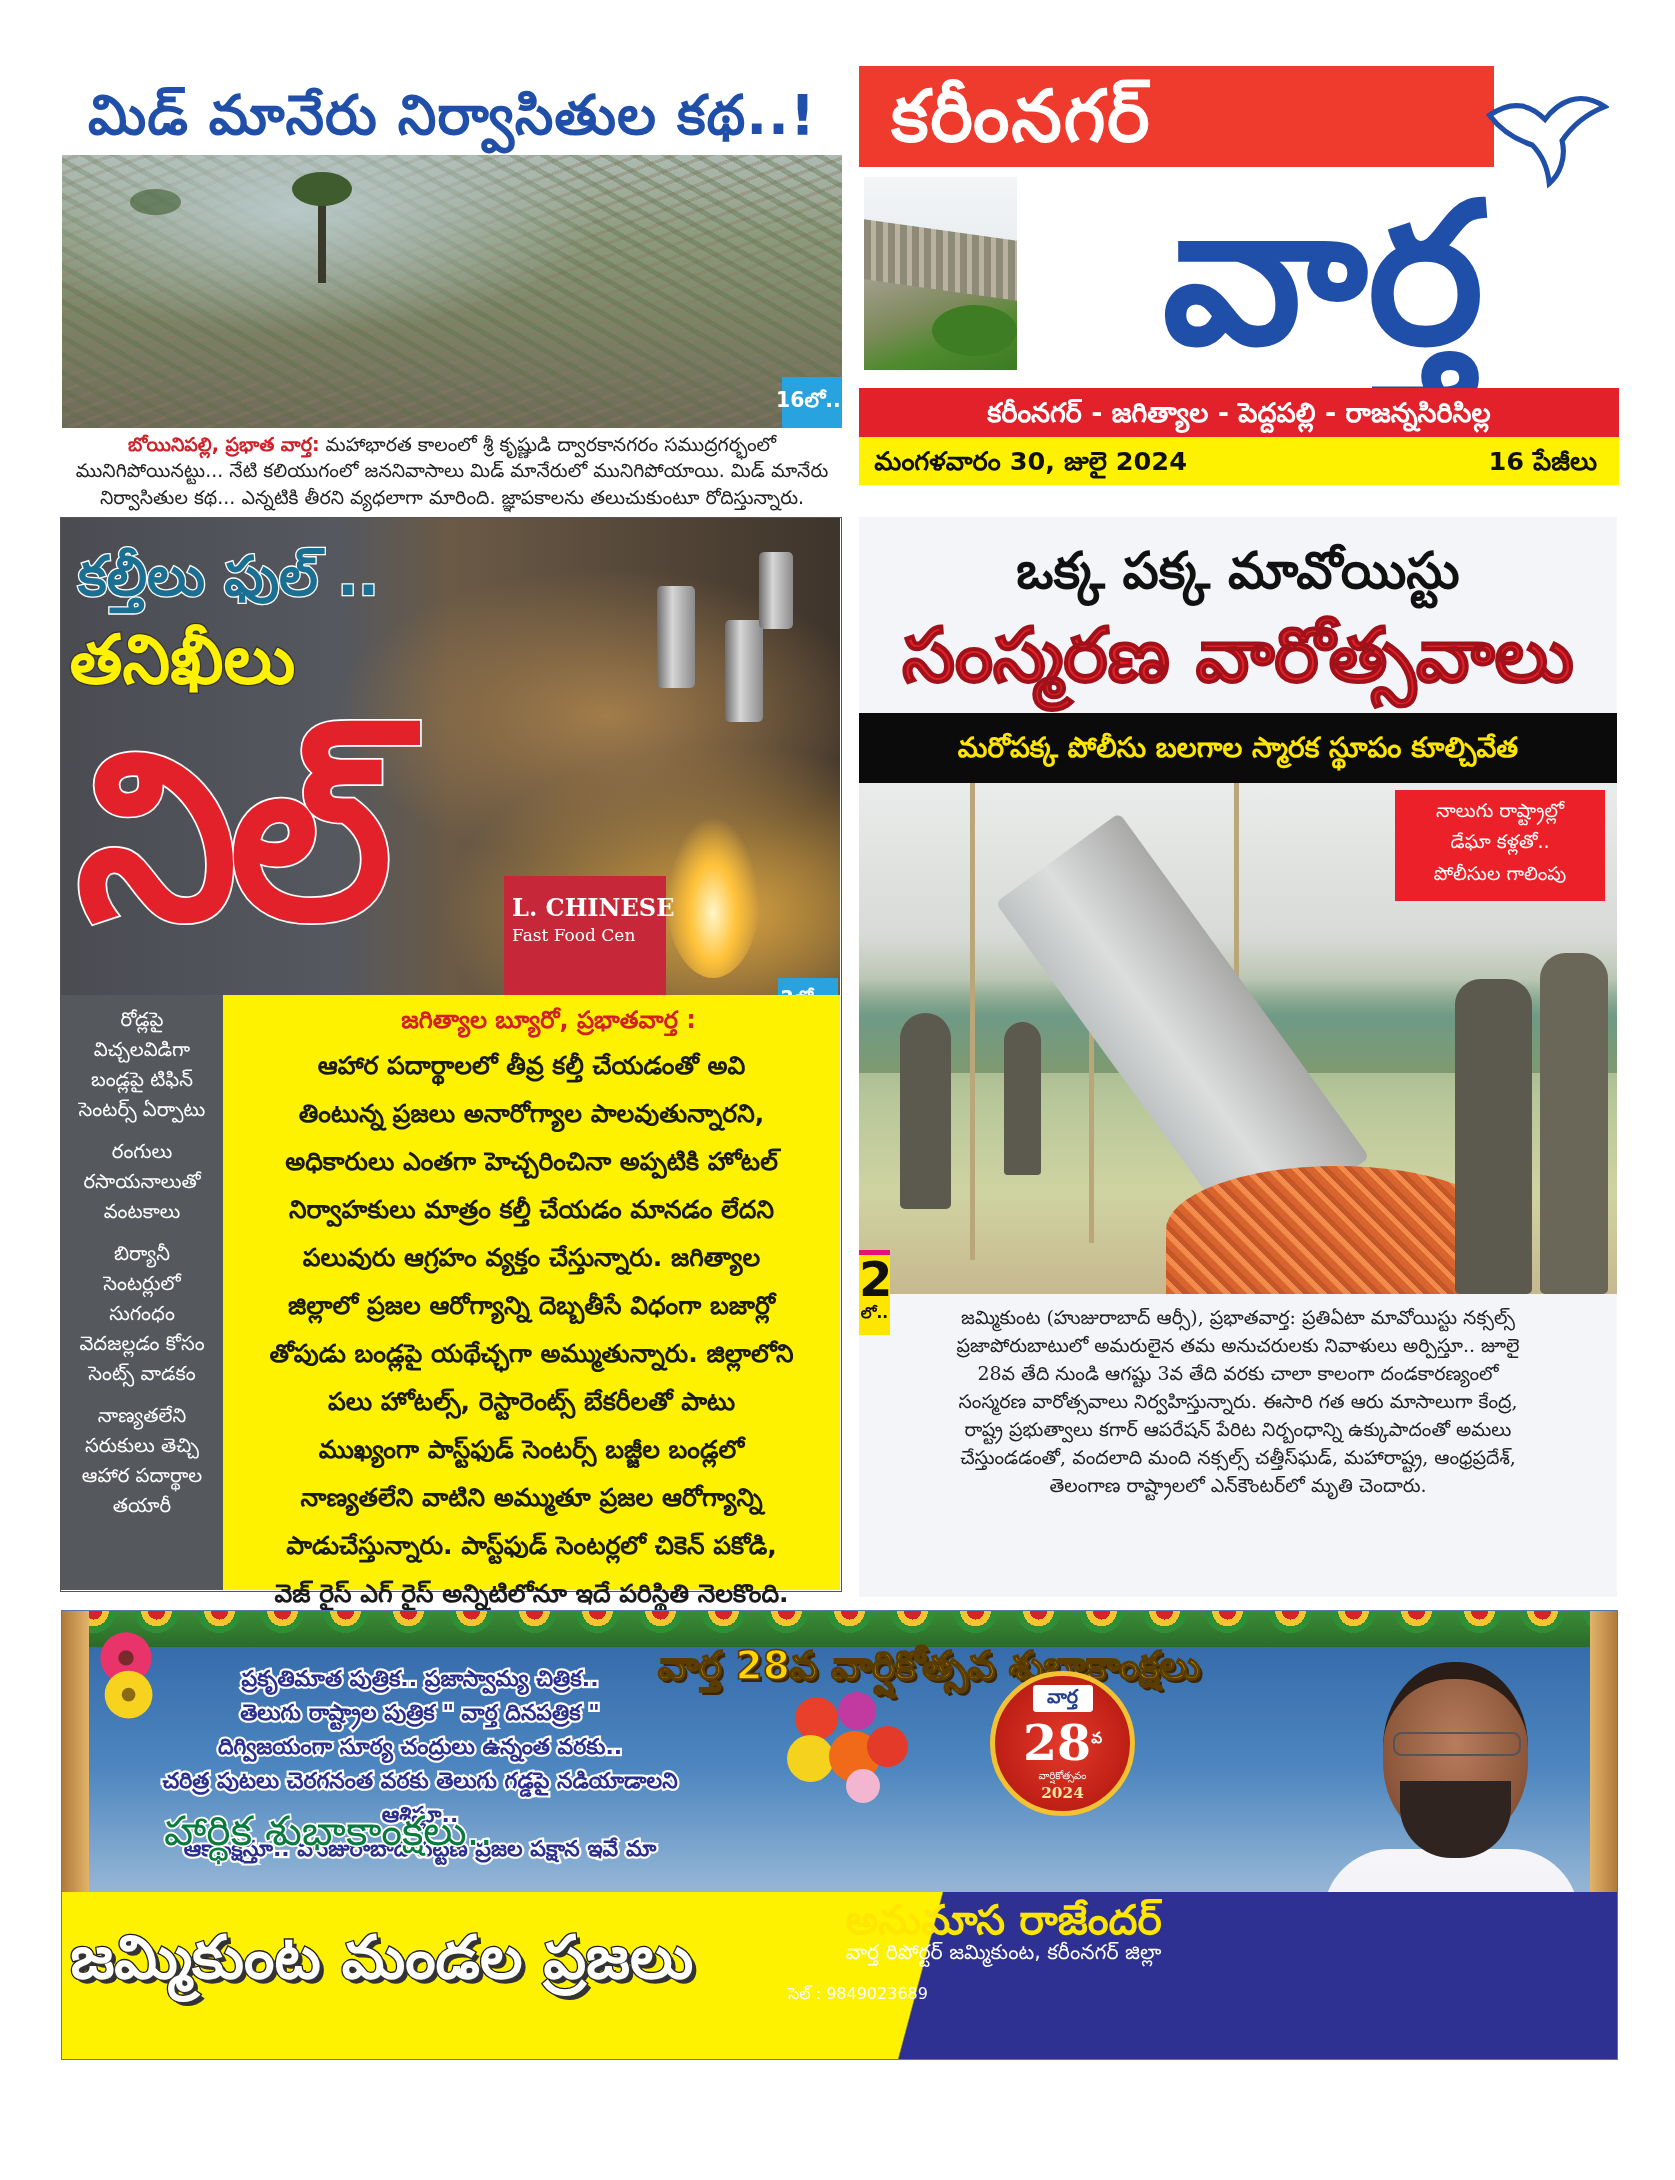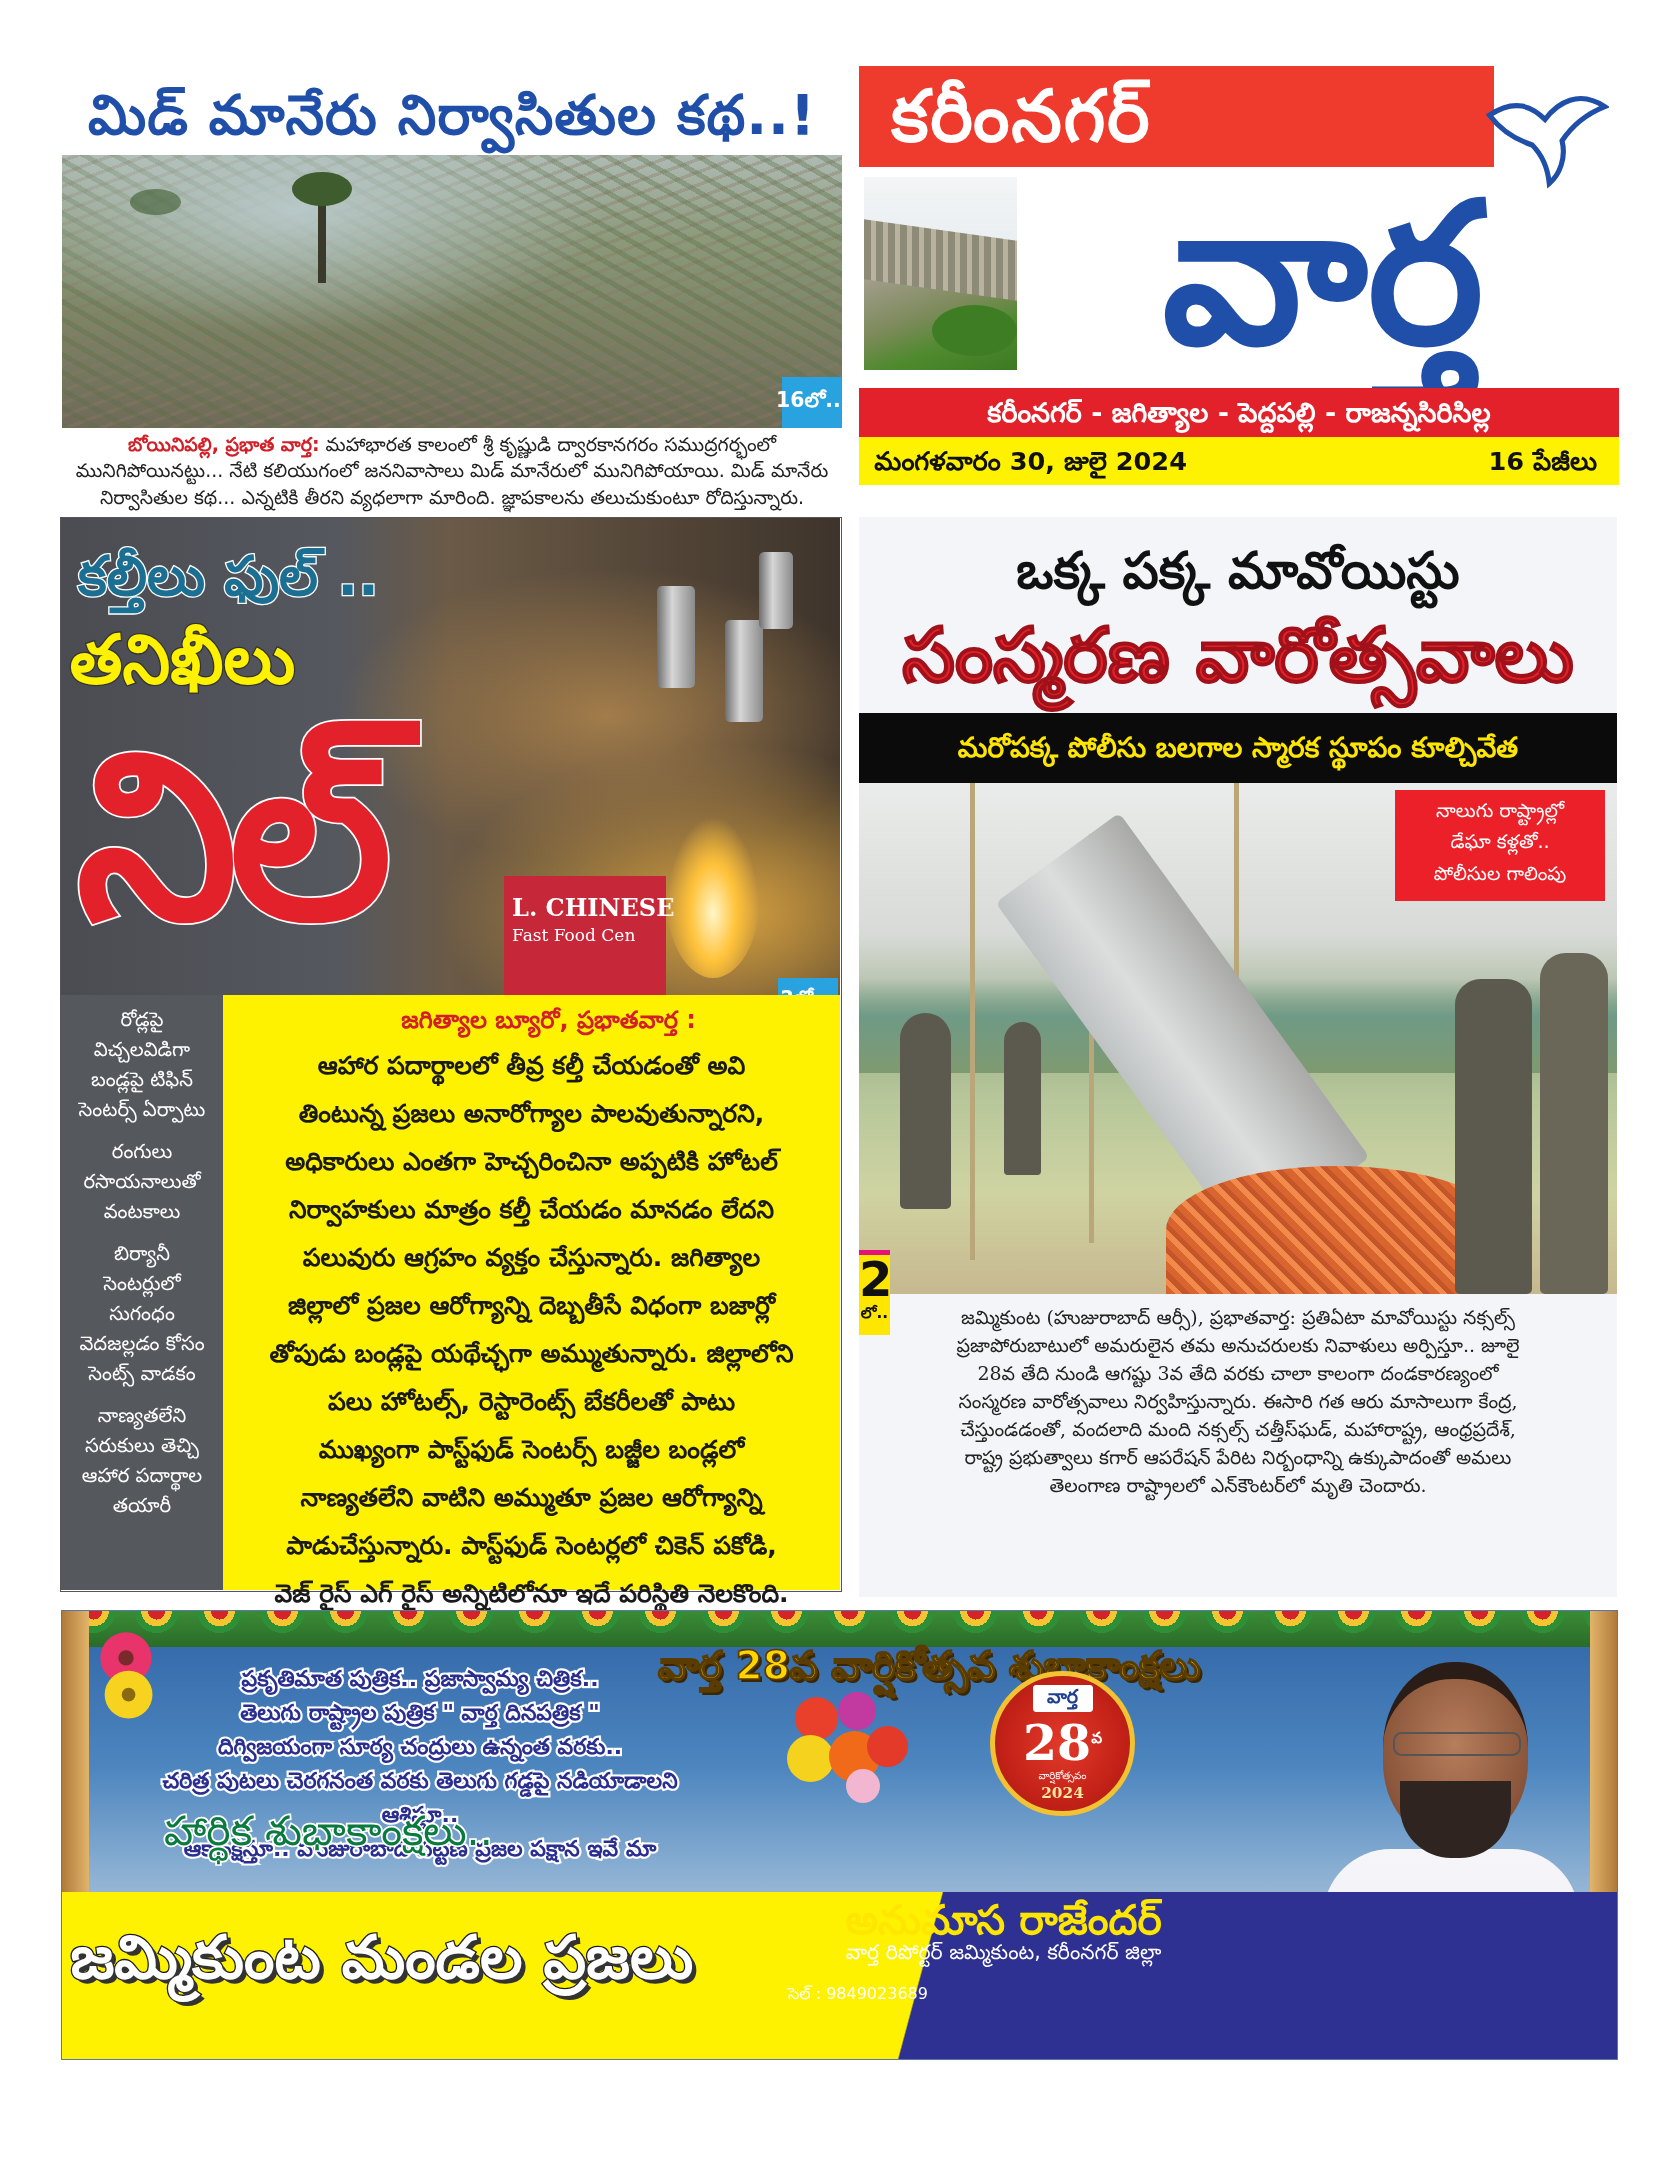--- a/index.html
+++ b/index.html
@@ -287,22 +287,22 @@
   </div>
   <div class="mao-page-ref">
     <span class="num">2</span>
     <span class="lo">లో..</span>
   </div>
   <div class="mao-body">
     <p>జమ్మికుంట (హుజురాబాద్ ఆర్సీ), ప్రభాతవార్త: ప్రతిఏటా మావోయిస్టు నక్సల్స్</p>
     <p>ప్రజాపోరుబాటులో అమరులైన తమ అనుచరులకు నివాళులు అర్పిస్తూ.. జూలై</p>
     <p>28వ తేది నుండి ఆగష్టు 3వ తేది వరకు చాలా కాలంగా దండకారణ్యంలో</p>
     <p>సంస్మరణ వారోత్సవాలు నిర్వహిస్తున్నారు. ఈసారి గత ఆరు మాసాలుగా కేంద్ర,</p>
+    <p>రాష్ట్ర ప్రభుత్వాలు కగార్ ఆపరేషన్ పేరిట నిర్బంధాన్ని ఉక్కుపాదంతో అమలు</p>
     <p>చేస్తుండడంతో, వందలాది మంది నక్సల్స్ చత్తీస్‌ఘడ్, మహారాష్ట్ర, ఆంధ్రప్రదేశ్,</p>
-    <p>రాష్ట్ర ప్రభుత్వాలు కగార్ ఆపరేషన్ పేరిట నిర్బంధాన్ని ఉక్కుపాదంతో అమలు</p>
     <p>తెలంగాణ రాష్ట్రాలలో ఎన్‌కౌంటర్‌లో మృతి చెందారు.</p>
   </div>
 </section>
 
 <section class="ad">
   <div class="ad-garland"></div>
   <div class="ad-left-frame"></div>
   <div class="ad-right-frame"></div>
   <svg class="flower-left" viewBox="0 0 70 110">
     <circle cx="35" cy="35" r="30" fill="#e8336b"></circle>

